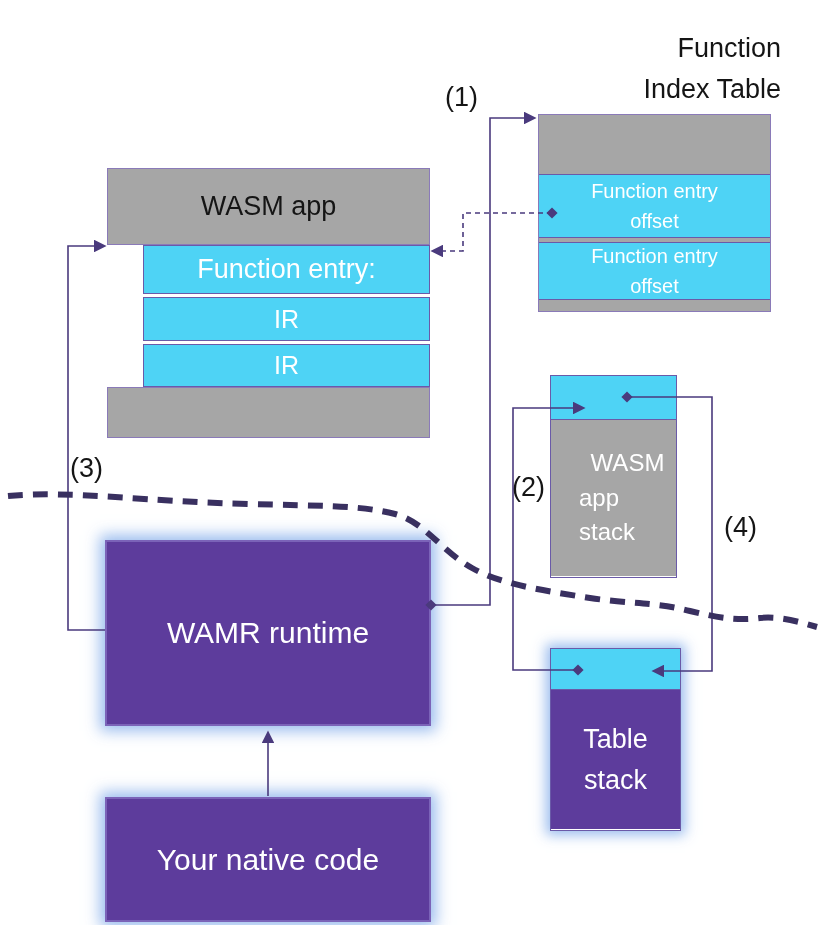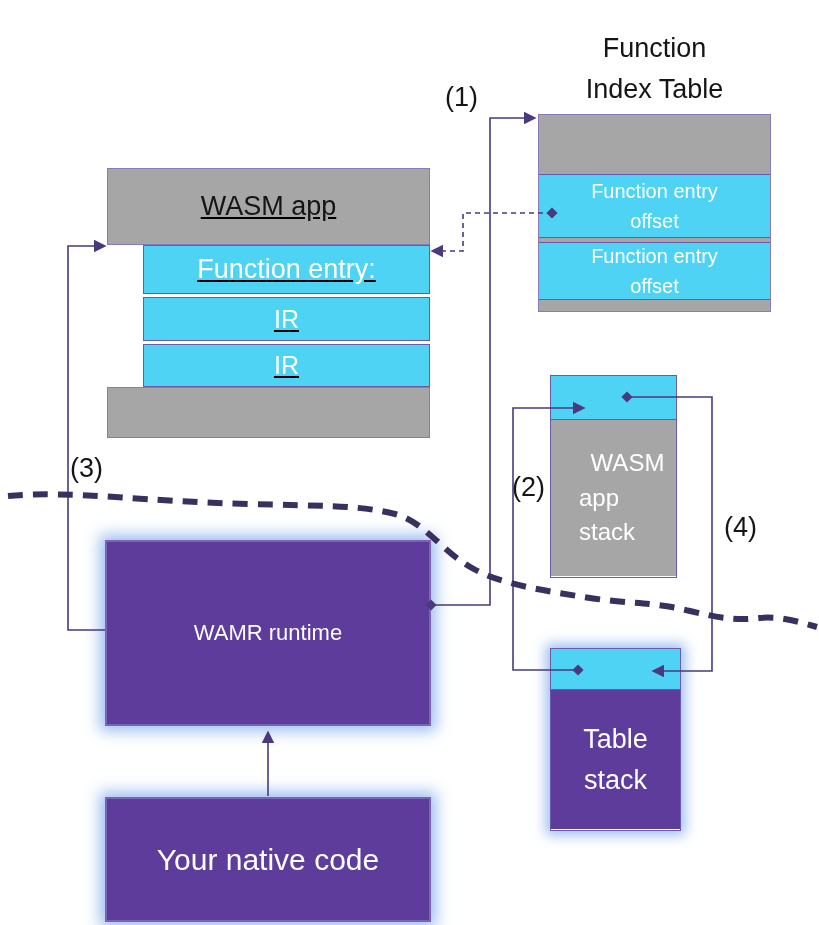--- a/index.html
+++ b/index.html
@@ -4,40 +4,40 @@
 <style>
   html,body { margin:0; padding:0; background:#fff; }
   .canvas {
     position:relative; width:819px; height:925px; background:#fff;
     font-family:"Liberation Sans", sans-serif; overflow:hidden;
   }
   .abs { position:absolute; box-sizing:border-box; }
 
   
   .fit-title {
-    left:528px; top:28px; width:253px; text-align:center;
+    left:528px; top:28px; width:253px; text-align:right;
     font-size:27px; color:#151515; line-height:1.5;
   }
   .fit-title span { display:block; }
   .fit {
     left:538px; top:114px; width:233px; height:198px;
     background:var(--gray,#a6a6a6); border:1px solid var(--box-border,#8a7ab8);
   }
   .fit-empty { height:59px; }
   .fit-entry {
     height:64px; background:var(--cyan,#4ed3f5);
     border-top:1px solid #6a5aa8; border-bottom:1px solid #6a5aa8;
     color:#fff; font-size:20px; line-height:1.5; text-align:center;
     display:flex; flex-direction:column; justify-content:center; box-sizing:border-box;
   }
   .fit-entry.second { height:58px; }
   .fit-gap { height:4px; }
 
   
-  .wasm-app { left:107px; top:168px; width:323px; height:328px;text-decoration:underline; }
+  .wasm-app { left:107px; top:168px; width:323px; height:328px; }
   .wa-seg {
     box-sizing:border-box; display:flex; align-items:center; justify-content:center;
     border:1px solid var(--box-border,#8a7ab8);
   }
   .wa-gray { background:var(--gray,#a6a6a6); color:#151515; }
   .wa-cyan { background:var(--cyan,#4ed3f5); color:#fff; border-color:#6a5aa8;margin-left:36px; }
   .wa-head { height:77px; font-size:27px; }
   .wa-r1 { height:49px; font-size:27px; }
   .wa-r2 { height:44px; font-size:25px; }
   .wa-r3 { height:43px; font-size:25px; }
@@ -51,21 +51,21 @@
     height:156px; background:var(--gray,#a6a6a6); color:#fff; font-size:24px; line-height:1.45;
     display:flex; flex-direction:column; align-items:center; justify-content:center;padding-left:28px;
   }
 
   
   .glowbox {
     background:var(--purple,#5d3c9c); border:2px solid #7b63b8;
     box-shadow:0 0 14px 5px var(--glow,rgba(136,176,235,0.85));
     color:#fff; display:flex; align-items:center; justify-content:center;
   }
-  .runtime { left:105px; top:540px; width:326px; height:186px; font-size:22px; }
+  .runtime { left:105px; top:540px; width:326px; height:186px; font-size:30px; }
   .native-code { left:105px; top:797px; width:326px; height:125px; font-size:30px; }
 
   
   .native-stack {
     left:550px; top:648px; width:131px; height:183px; border:1px solid #6a5aa8;
     box-shadow:0 0 12px 4px var(--glow,rgba(136,176,235,0.85));
   }
   .ns-head { height:41px; background:var(--cyan,#4ed3f5); border-bottom:1px solid #6a5aa8; box-sizing:border-box; }
   .ns-body {
     height:139px; background:var(--purple,#5d3c9c); color:#fff; font-size:27px; line-height:1.5;

